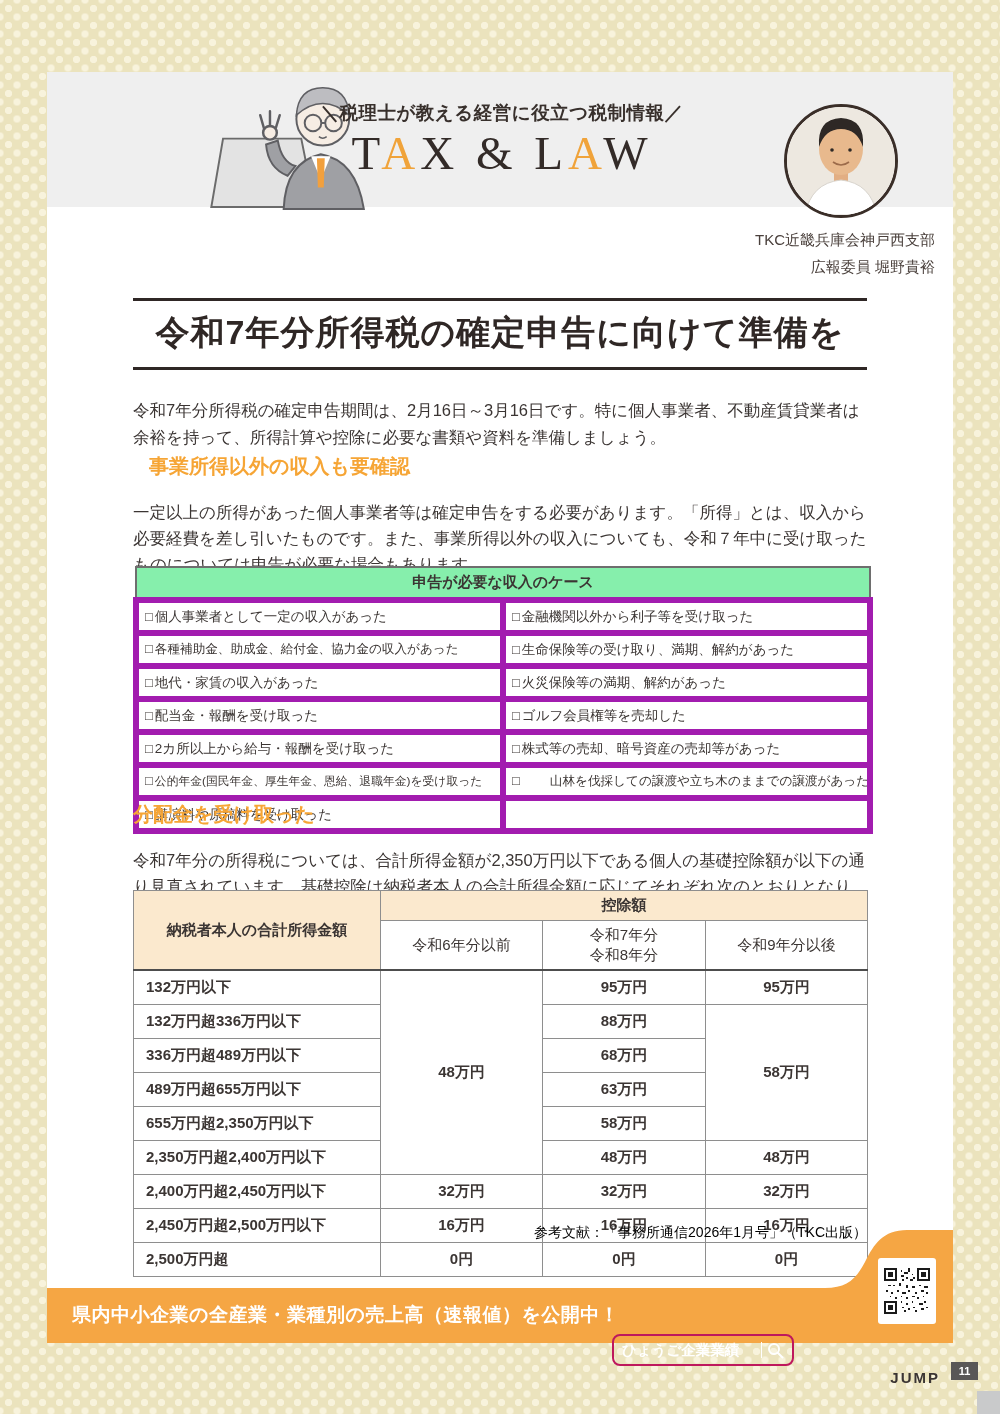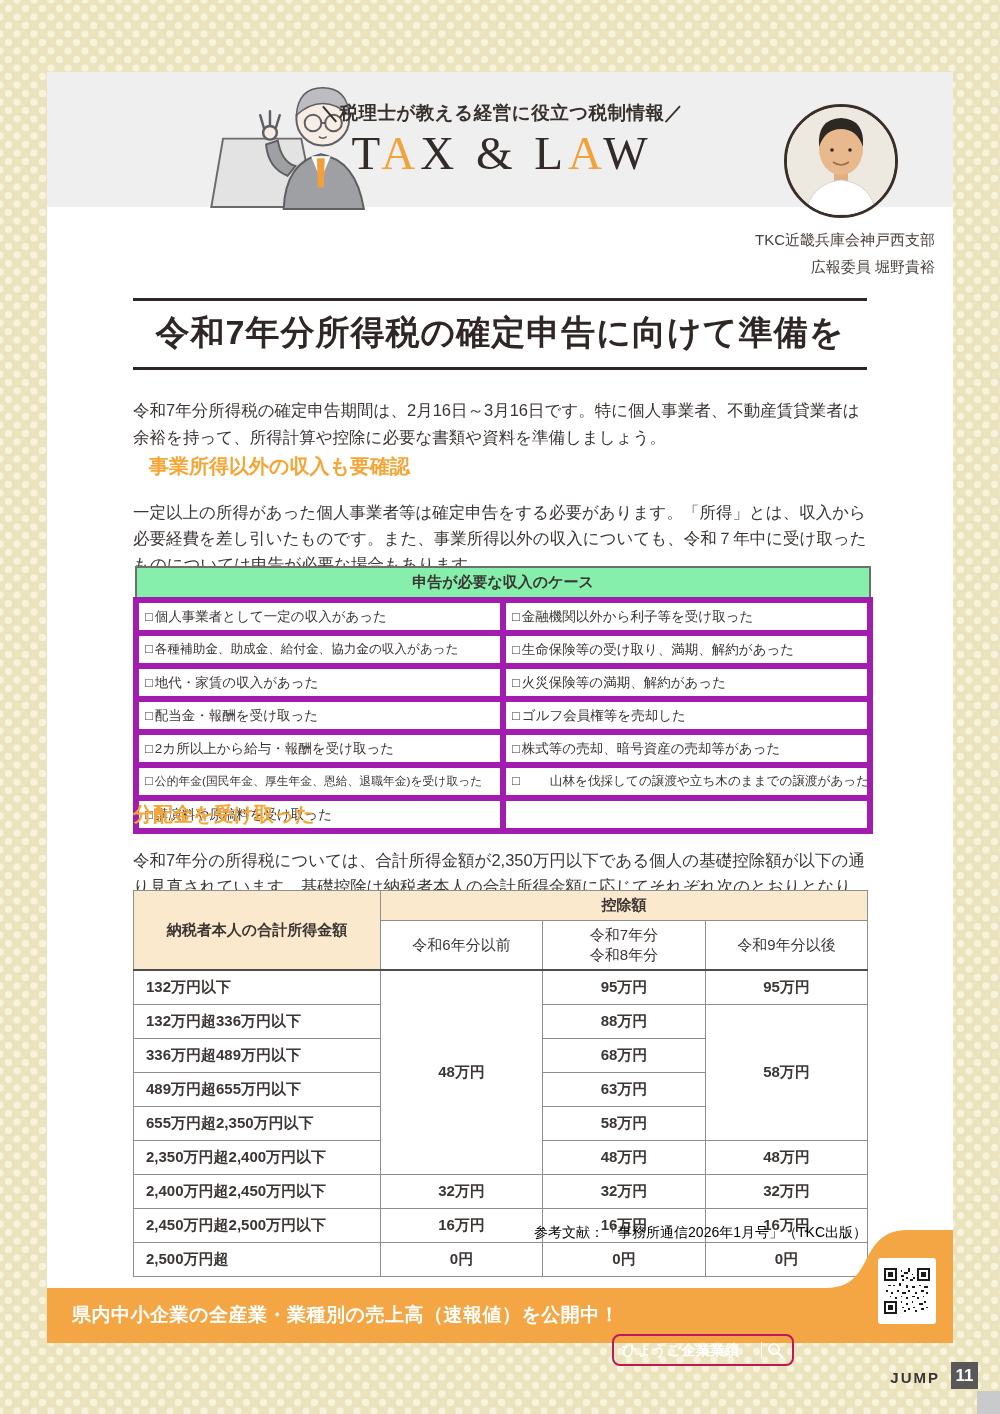--- a/index.html
+++ b/index.html
@@ -60,22 +60,22 @@
                border:2px solid #be185d;border-radius:8px;display:flex;align-items:center;
                padding:0 8px;color:#fff;margin-top:36px;}
   .search-pill .q{font-size:14.5px;font-weight:bold;flex:1;}
   .search-pill .vbar{width:1.5px;height:16px;background:#fff;margin:0 5px;}
   .qr-box{position:absolute;left:831px;top:1186px;width:58px;height:66px;background:#fff;
           border-radius:3px;display:flex;align-items:center;justify-content:center;}
   .qr-box svg{width:46px;height:46px;}
   
   .jump{position:absolute;right:60px;top:1369px;font-size:15px;font-weight:bold;
         color:#3B3533;letter-spacing:2px;}
-  .pagenum{position:absolute;right:22px;top:1362px;width:27px;height:27px;background:#595757;
-           color:#fff;font-size:17px;font-weight:bold;display:flex;align-items:center;
+  .pagenum{position:absolute;right:22px;top:1362px;width:27px;height:18px;background:#595757;
+           color:#fff;font-size:11px;font-weight:bold;display:flex;align-items:center;
            justify-content:center;}
   .corner{position:absolute;right:0;bottom:0;width:23px;height:23px;background:#C9CACB;}
 </style>
 </head>
 <body>
 
 <div class="canvas">
   <div class="page">
 
     <div class="band"></div>

